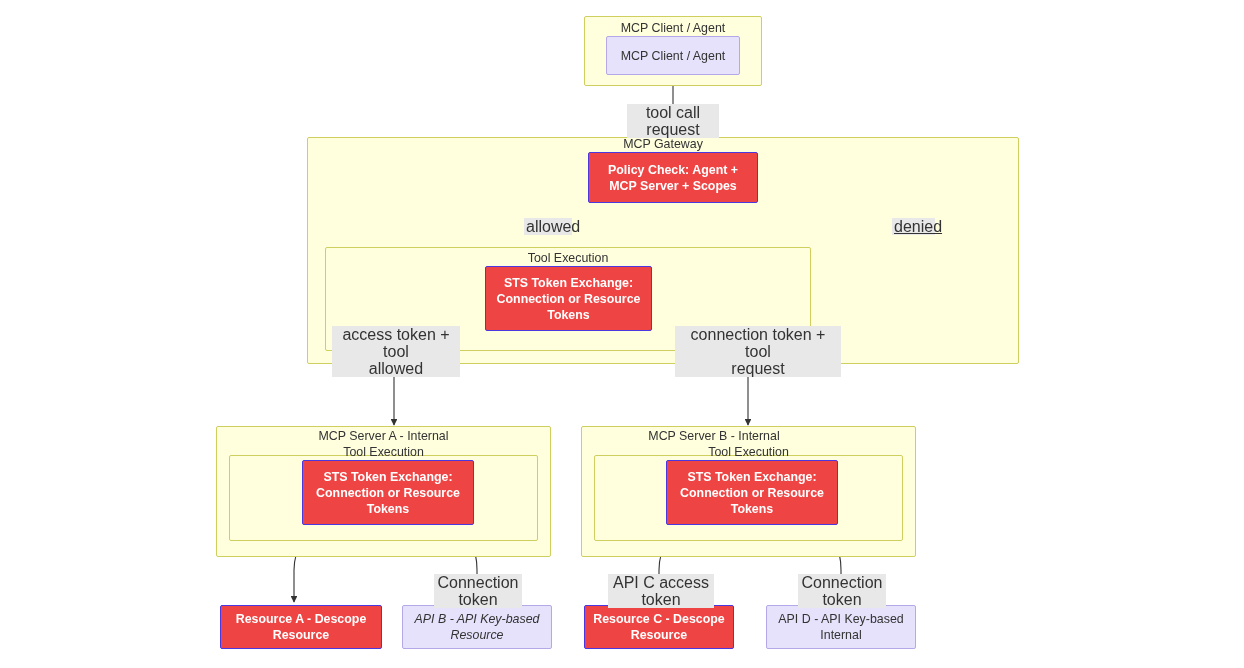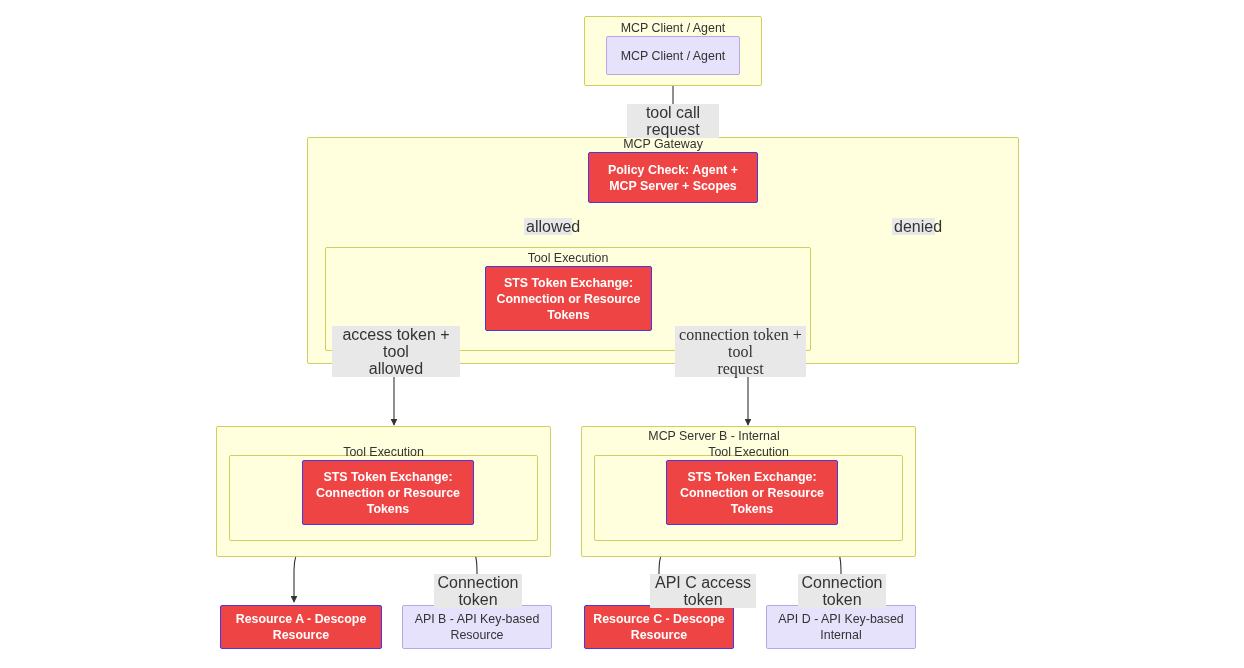--- a/index.html
+++ b/index.html
@@ -135,31 +135,32 @@
 
   <div class="subgraph" style="left:325px; top:247px; width:486px; height:104px;">
   </div>
   <div class="subgraph-title" style="left:325px; top:251px; width:486px;">Tool Execution</div>
   <div class="node dark" style="left:485px; top:266px; width:167px; height:65px; white-space:pre-line;">STS Token Exchange:
 Connection or Resource
 Tokens</div>
 
   <div class="subgraph" style="left:216px; top:426px; width:335px; height:131px;">
   </div>
+  <div class="subgraph-title" style="left:216px; top:429px; width:335px;">MCP Server A - Internal</div>
 
   <div class="subgraph" style="left:229px; top:455px; width:309px; height:86px;">
   </div>
   <div class="subgraph-title" style="left:229px; top:445px; width:309px;">Tool Execution</div>
   <div class="node dark" style="left:302px; top:460px; width:172px; height:65px; white-space:pre-line;">STS Token Exchange:
 Connection or Resource
 Tokens</div>
 
   <div class="node dark" style="left:220px; top:605px; width:162px; height:44px; white-space:pre-line;">Resource A - Descope
 Resource</div>
-  <div class="node light" style="left:402px; top:605px; width:150px; height:44px; white-space:pre-line;">API B - API Key-based
+  <div class="node light" style="left:402px; top:605px; width:150px; height:44px; white-space:pre-line;font-style:italic;">API B - API Key-based
 Resource</div>
 
   <div class="subgraph" style="left:581px; top:426px; width:335px; height:131px;">
   </div>
   <div class="subgraph-title" style="left:581px; top:429px; width:266px;">MCP Server B - Internal</div>
 
   <div class="subgraph" style="left:594px; top:455px; width:309px; height:86px;">
   </div>
   <div class="subgraph-title" style="left:594px; top:445px; width:309px;">Tool Execution</div>
   <div class="node dark" style="left:666px; top:460px; width:172px; height:65px; white-space:pre-line;">STS Token Exchange:
@@ -168,28 +169,28 @@
 
   <div class="node dark" style="left:584px; top:605px; width:150px; height:44px; white-space:pre-line;">Resource C - Descope
 Resource</div>
   <div class="node light" style="left:766px; top:605px; width:150px; height:44px; white-space:pre-line;">API D - API Key-based
 Internal</div>
 
   <div class="edge-label" style="left:627px; top:104px; width:92px;">tool call request</div>
 
   <div class="edge-label" style="left:524px; top:218px; width:48px;">allowed</div>
 
-  <div class="edge-label" style="left:892px; top:218px; width:43px;">denied</div>
+  <div class="edge-label" style="left:892px; top:218px; width:43px;text-decoration:underline;">denied</div>
 
   <div class="edge-label" style="left:332px; top:326px; width:128px;">access token + tool
 allowed</div>
 
-  <div class="edge-label" style="left:675px; top:326px; width:131px;font-family:Liberation Serif, serif;">connection token + tool
+  <div class="edge-label" style="left:675px; top:326px; width:166px;">connection token + tool
 request</div>
 
 
   <div class="edge-label" style="left:434px; top:574px; width:88px;">Connection token</div>
 
-  <div class="edge-label" style="left:608px; top:574px; width:106px;margin-left:42px;">API C access token</div>
+  <div class="edge-label" style="left:608px; top:574px; width:106px;">API C access token</div>
 
   <div class="edge-label" style="left:798px; top:574px; width:88px;">Connection token</div>
 
 </div>
 
 </body></html>

